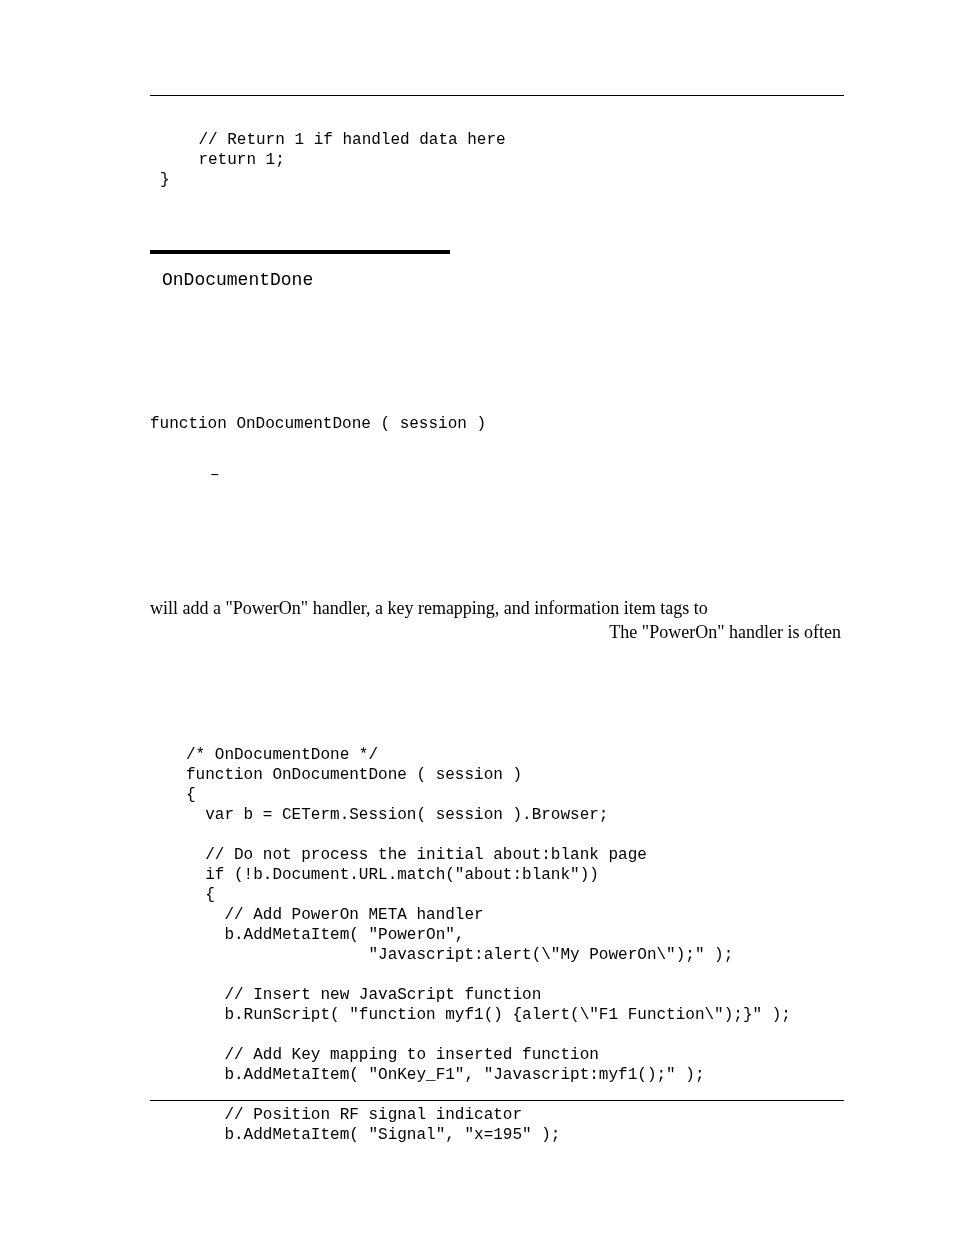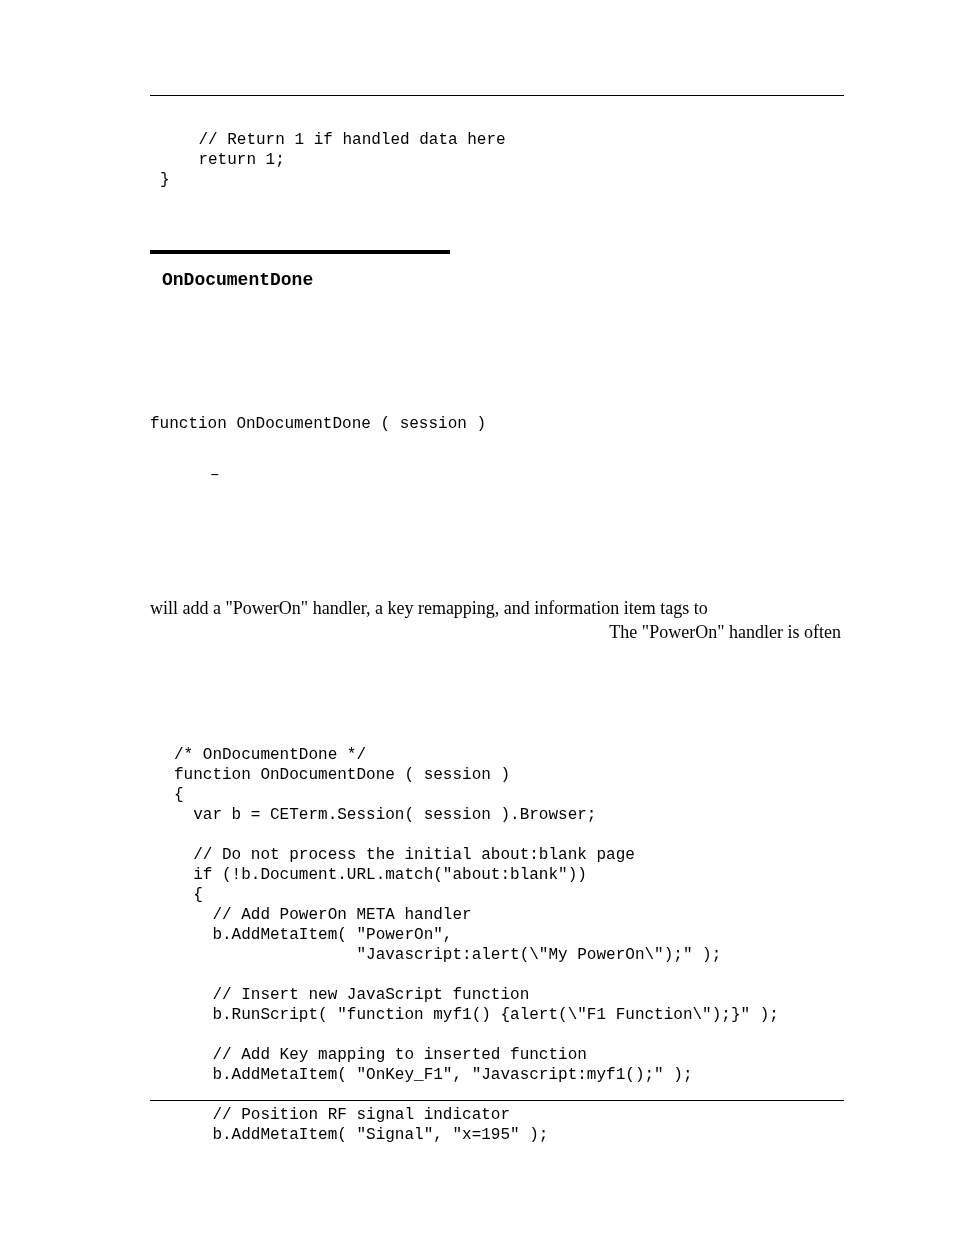--- a/index.html
+++ b/index.html
@@ -41,21 +41,20 @@
     margin-top: 60px;
     width: 300px;
     height: 4px;
     background: #000;
   }
   .section-head {
     font-family: "Courier New", Courier, monospace;
     font-size: 18px;
     margin-top: 14px;
     margin-left: 12px;
-    font-weight: bold;
   }
   .sig-wrap {
     margin-top: 120px;
   }
   .sig {
     font-family: "Courier New", Courier, monospace;
     font-size: 16px;
   }
   .dash-row {
     font-family: "Courier New", Courier, monospace;
@@ -66,21 +65,21 @@
   .body-text {
     margin-top: 110px;
     line-height: 1.35;
   }
   .body-line2 {
     text-align: right;
     padding-right: 3px;
   }
   .block2 {
     margin-top: 100px;
-    margin-left: 24px;
+    margin-left: 36px;
   }
 </style>
 </head>
 <body>
 
 <div class="page">
 
   <div class="hr-top"></div>
 
   <div class="mono block1">    // Return 1 if handled data here

